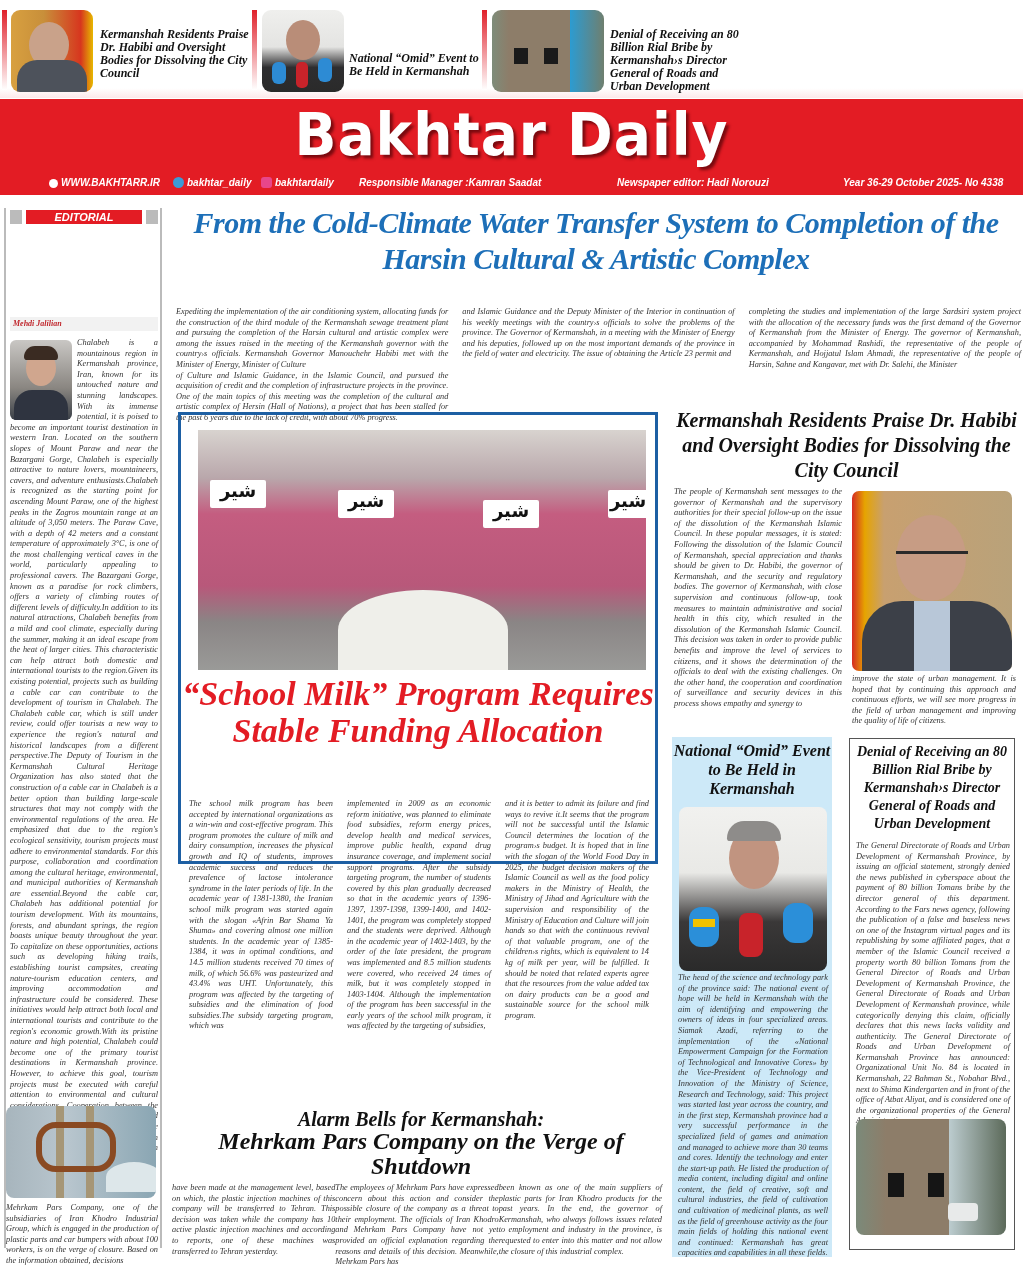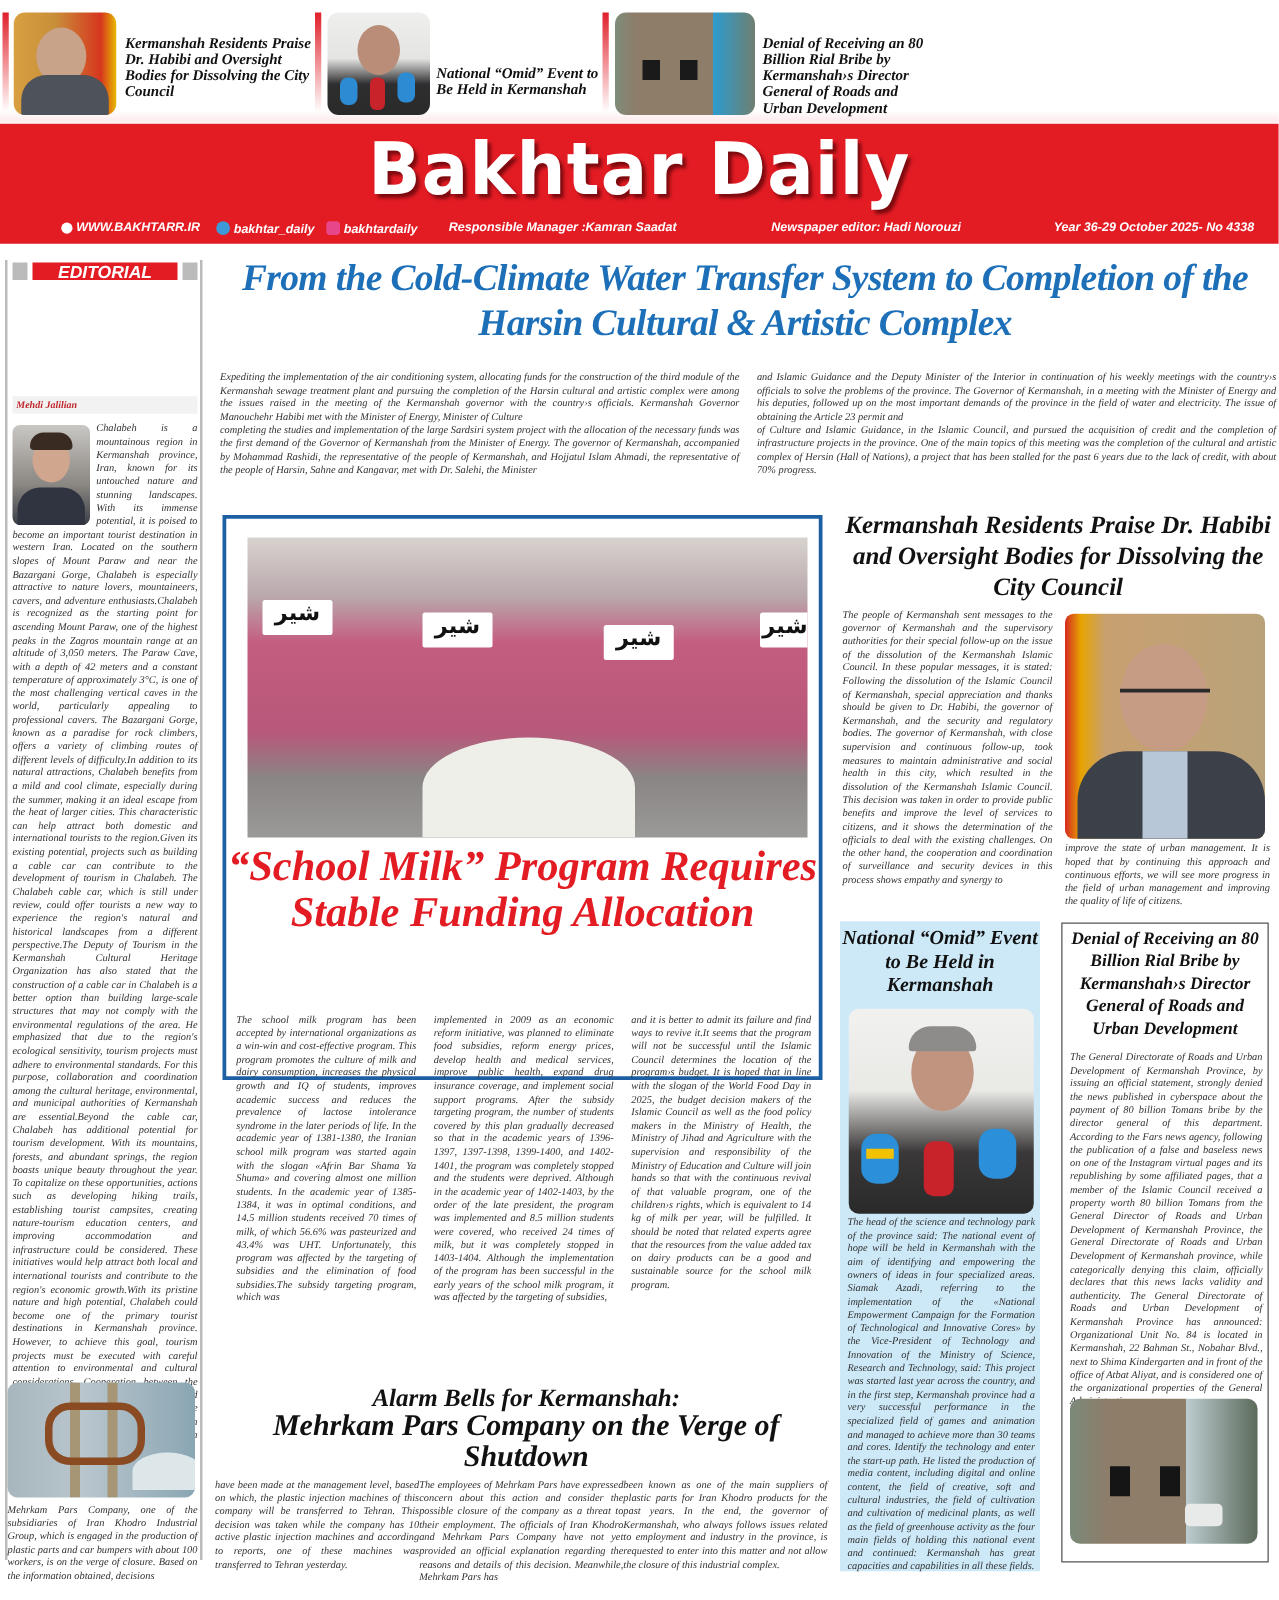--- a/index.html
+++ b/index.html
@@ -11,34 +11,34 @@
 .teaser .bar{position:absolute;left:0;top:4px;width:5px;height:80px;background:linear-gradient(#e0202a,#fff);}
 .teaser .thumb{position:absolute;top:4px;width:82px;height:82px;border-radius:9px;overflow:hidden;}
 .teaser .ttl{position:absolute;font-family:"Liberation Serif",serif;font-weight:bold;font-style:italic;font-size:12px;line-height:13px;color:#111;}
 
 .mast{position:absolute;left:0;top:99px;width:1023px;height:96px;background:#e31c24;}
 .logo{position:absolute;left:0;width:1023px;top:2px;text-align:center;font-family:"DejaVu Sans",sans-serif;font-weight:bold;font-size:58px;color:#fff;letter-spacing:1px;text-shadow:3px 3px 3px #7a0a0f;transform:scaleX(0.95);}
 .mastinfo{position:absolute;top:78px;font-family:"Liberation Sans",sans-serif;font-style:italic;font-weight:bold;font-size:10px;color:#fff;white-space:nowrap;padding-left:31px;}
 .mastinfo .ic{display:inline-block;width:11px;height:11px;border-radius:50%;vertical-align:-2px;margin-right:3px;}
 
 .edit{position:absolute;left:4px;top:208px;width:158px;height:1040px;border-left:2px solid #bbb;border-right:2px solid #bbb;}
-.edit-tag{position:absolute;left:20px;top:2px;width:116px;height:14px;background:#e31c24;color:#fff;font-family:"Liberation Sans",sans-serif;font-style:italic;font-weight:bold;font-size:14px;text-align:center;line-height:14px;}
+.edit-tag{position:absolute;left:20px;top:2px;width:116px;height:14px;background:#e31c24;color:#fff;font-family:"Liberation Sans",sans-serif;font-style:italic;font-weight:bold;font-size:11px;text-align:center;line-height:14px;}
 .edit-tag-side{position:absolute;top:2px;width:12px;height:14px;background:#bbb;}
 .edit-title{position:absolute;left:0;top:30px;width:154px;text-align:center;font-weight:bold;font-style:italic;font-size:17px;line-height:22px;color:#111;}
 .edit-author{position:absolute;left:4px;top:109px;width:148px;height:14px;background:#f2f2f2;color:#c0272d;font-weight:bold;font-style:italic;font-size:8px;line-height:14px;padding-left:3px;}
 .edit-photo{position:absolute;left:4px;top:132px;width:62px;height:80px;border-radius:6px;background:linear-gradient(#c9c7c4,#8a8681 60%,#3a3f47);overflow:hidden;}
 .edit-text{position:absolute;left:4px;top:130px;width:148px;}
 .float-l{float:left;width:64px;height:84px;margin-right:3px;}
 
 .main-head{position:absolute;left:172px;top:205px;width:848px;text-align:center;color:#1d6fb8;font-weight:bold;font-style:italic;font-size:30px;line-height:36px;letter-spacing:-0.5px;}
-.cols4{position:absolute;left:176px;top:297px;width:845px;display:grid;grid-template-columns:repeat(2,1fr);column-gap:14px;}
+.cols4{position:absolute;left:176px;top:307px;width:845px;display:grid;grid-template-columns:repeat(3,1fr);column-gap:14px;}
 .milkbox2{position:absolute;left:178px;top:412px;width:480px;height:452px;border:3px solid #1d5fa3;}
 .milk-photo{position:absolute;left:17px;top:15px;width:448px;height:240px;background:linear-gradient(180deg,#d8d3cf 0,#b9a7ab 20%,#c45d80 35%,#b8587a 65%,#8a8585 80%,#9a9a98 100%);overflow:hidden;}
 .milk-head{position:absolute;left:0;top:260px;width:474px;text-align:center;color:#e31c24;font-weight:bold;font-style:italic;font-size:34px;line-height:37px;}
-.milk-cols{position:absolute;left:8px;top:384px;width:460px;display:grid;grid-template-columns:repeat(3,1fr);column-gap:14px;margin-top:12px;}
+.milk-cols{position:absolute;left:8px;top:384px;width:460px;display:grid;grid-template-columns:repeat(3,1fr);column-gap:14px;}
 
 .res-head{position:absolute;left:670px;top:408px;width:353px;text-align:center;font-weight:bold;font-style:italic;font-size:20px;line-height:25px;color:#111;}
 .res-text{position:absolute;left:674px;top:487px;width:168px;}
 .res-photo{position:absolute;left:852px;top:491px;width:160px;height:180px;border-radius:7px;overflow:hidden;background:linear-gradient(90deg,#d52b22 0,#e6a400 8%,#c8a070 20%,#b9a27a 100%);}
 .res-text2{position:absolute;left:852px;top:674px;width:164px;}
 
 .omid{position:absolute;left:672px;top:737px;width:160px;height:520px;background:#cde9f8;}
 .omid-head{position:absolute;left:0;top:4px;width:160px;text-align:center;font-weight:bold;font-style:italic;font-size:16px;line-height:19px;color:#111;}
 .omid-photo{position:absolute;left:7px;top:70px;width:148px;height:164px;border-radius:8px;overflow:hidden;background:linear-gradient(#f1f1ef 0,#e9e9e6 40%,#3a3838 70%,#2a2a2a 100%);}
 .omid-text{position:absolute;left:6px;top:236px;width:150px;}

